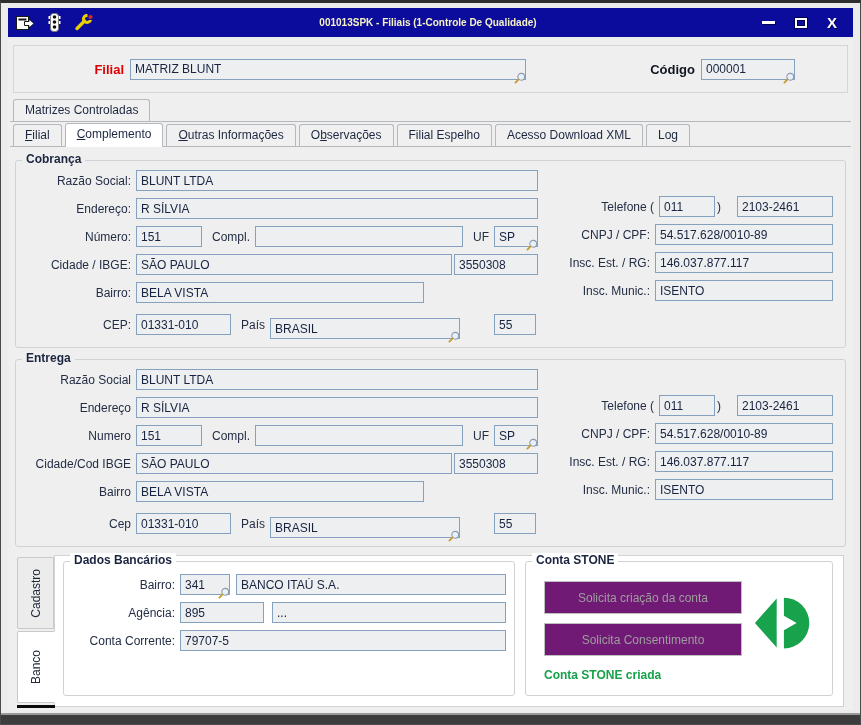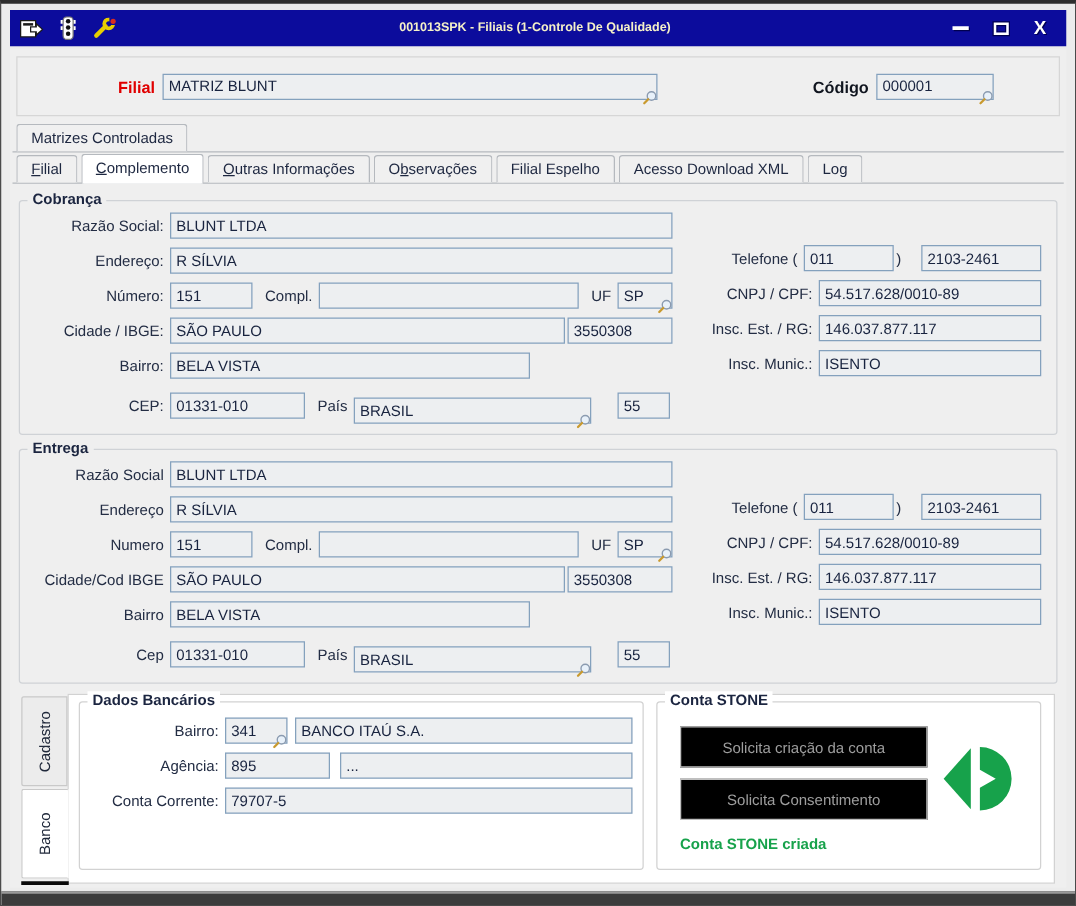--- a/index.html
+++ b/index.html
@@ -28,22 +28,22 @@
   .hdr-filial-label{width:108px;text-align:right;padding-right:6px;font-weight:bold;color:#e00000;font-size:13px;}
   .hdr-codigo-label{margin-left:auto;font-weight:bold;color:#10151f;font-size:13px;padding-right:6px;}
   .hdr-codigo-wrap{margin-right:44px;}
   
   .inp{background:#edeff1;border:1px solid #84a1bd;height:21px;font-family:"Liberation Sans","DejaVu Sans",sans-serif;
     font-size:12px;color:#18233f;padding:1px 4px;width:100%;}
   .iw{position:relative;display:flex;flex:none;height:21px;}
   .iw.grow{flex:1;}
   .mag{position:absolute;right:0;bottom:-4px;line-height:0;cursor:pointer;z-index:3;}
   .w396{width:396px;}.w94{width:94px;}.w66{width:66px;}.w44{width:44px;}.w316{width:316px;}
-  .w288{width:288px;}.w95{width:108px;}.w190{width:190px;margin-top:8px;}.w42{width:42px;}
-  .w58{width:72px;}.w96{width:96px;}.w178{width:178px;}.w50{width:50px;}.w84{width:84px;}
+  .w288{width:288px;}.w95{width:95px;}.w190{width:190px;margin-top:8px;}.w42{width:42px;}
+  .w58{width:56px;}.w96{width:96px;}.w178{width:178px;}.w50{width:50px;}.w84{width:84px;}
   
   .tabbar{display:flex;align-items:flex-end;padding:0 3px;border-bottom:1px solid #b5b9be;height:25px;margin:0 2px;}
   .tab{padding:3px 11px 4px;margin-right:3px;background:#f0f0f0;border:1px solid #b5b9be;border-bottom:none;
     border-radius:3px 3px 0 0;font-size:12px;white-space:nowrap;cursor:pointer;position:relative;}
   .tab.selected{background:#fff;margin-bottom:-1px;padding-bottom:6px;z-index:2;}
   
   .page{padding:2px 5px 0 5px;}
   .group{position:relative;margin:11px 2px 8px 2px;border:1px solid #cfd2d6;border-radius:3px;
     padding:9px 8px 1px 8px;}
   .group-title{position:absolute;top:-9px;left:6px;background:#efefef;padding:0 4px;font-weight:bold;
@@ -65,21 +65,21 @@
     border:1px solid #c9c9c9;background:#ececec;border-radius:2px 0 0 2px;margin-bottom:2px;cursor:pointer;}
   .vtab.selected{background:#fff;width:38px;border-right:1px solid #fff;}
   .vtab-text{writing-mode:vertical-rl;transform:rotate(180deg);font-size:12px;color:#20293b;}
   .vtab-line{width:38px;height:3px;background:#0a0a0a;margin-top:1px;}
   .bottom-panel{position:absolute;left:37px;top:0;right:0;bottom:4px;background:#fff;border:1px solid #d2d2d2;}
   .g-db{position:absolute;left:8px;top:5px;width:452px;bottom:10px;border:1px solid #d2d2d2;border-radius:3px;
     padding:12px 8px 0 8px;}
   .g-stone{position:absolute;left:470px;top:5px;right:10px;bottom:10px;border:1px solid #d2d2d2;border-radius:3px;
     padding:6px 8px 0 8px;}
   .flabel2{width:108px;text-align:right;padding-right:5px;flex:none;color:#232d44;}
-  .sbtn{display:block;width:198px;height:33px;margin:9px 0 4px 10px;background:#000000;border:1px solid #bfbfbf;
+  .sbtn{display:block;width:198px;height:33px;margin:9px 0 4px 10px;background:#701a75;border:1px solid #bfbfbf;
     color:#9e9e9e;font-size:12px;font-family:"Liberation Sans","DejaVu Sans",sans-serif;}
   .sbtn.first{margin-top:13px;}
   .stone-status{margin:12px 0 0 10px;font-weight:bold;color:#17a24b;font-size:12px;}
   .stone-logo{position:absolute;right:20px;top:32px;line-height:0;}
   
   .bottom-band{position:absolute;left:0;right:0;bottom:0;height:11px;background:#3c3c3c;border-top:2px solid #9a9a9a;}
   u{text-decoration:underline;}
 </style>
 </head>
 <body>

